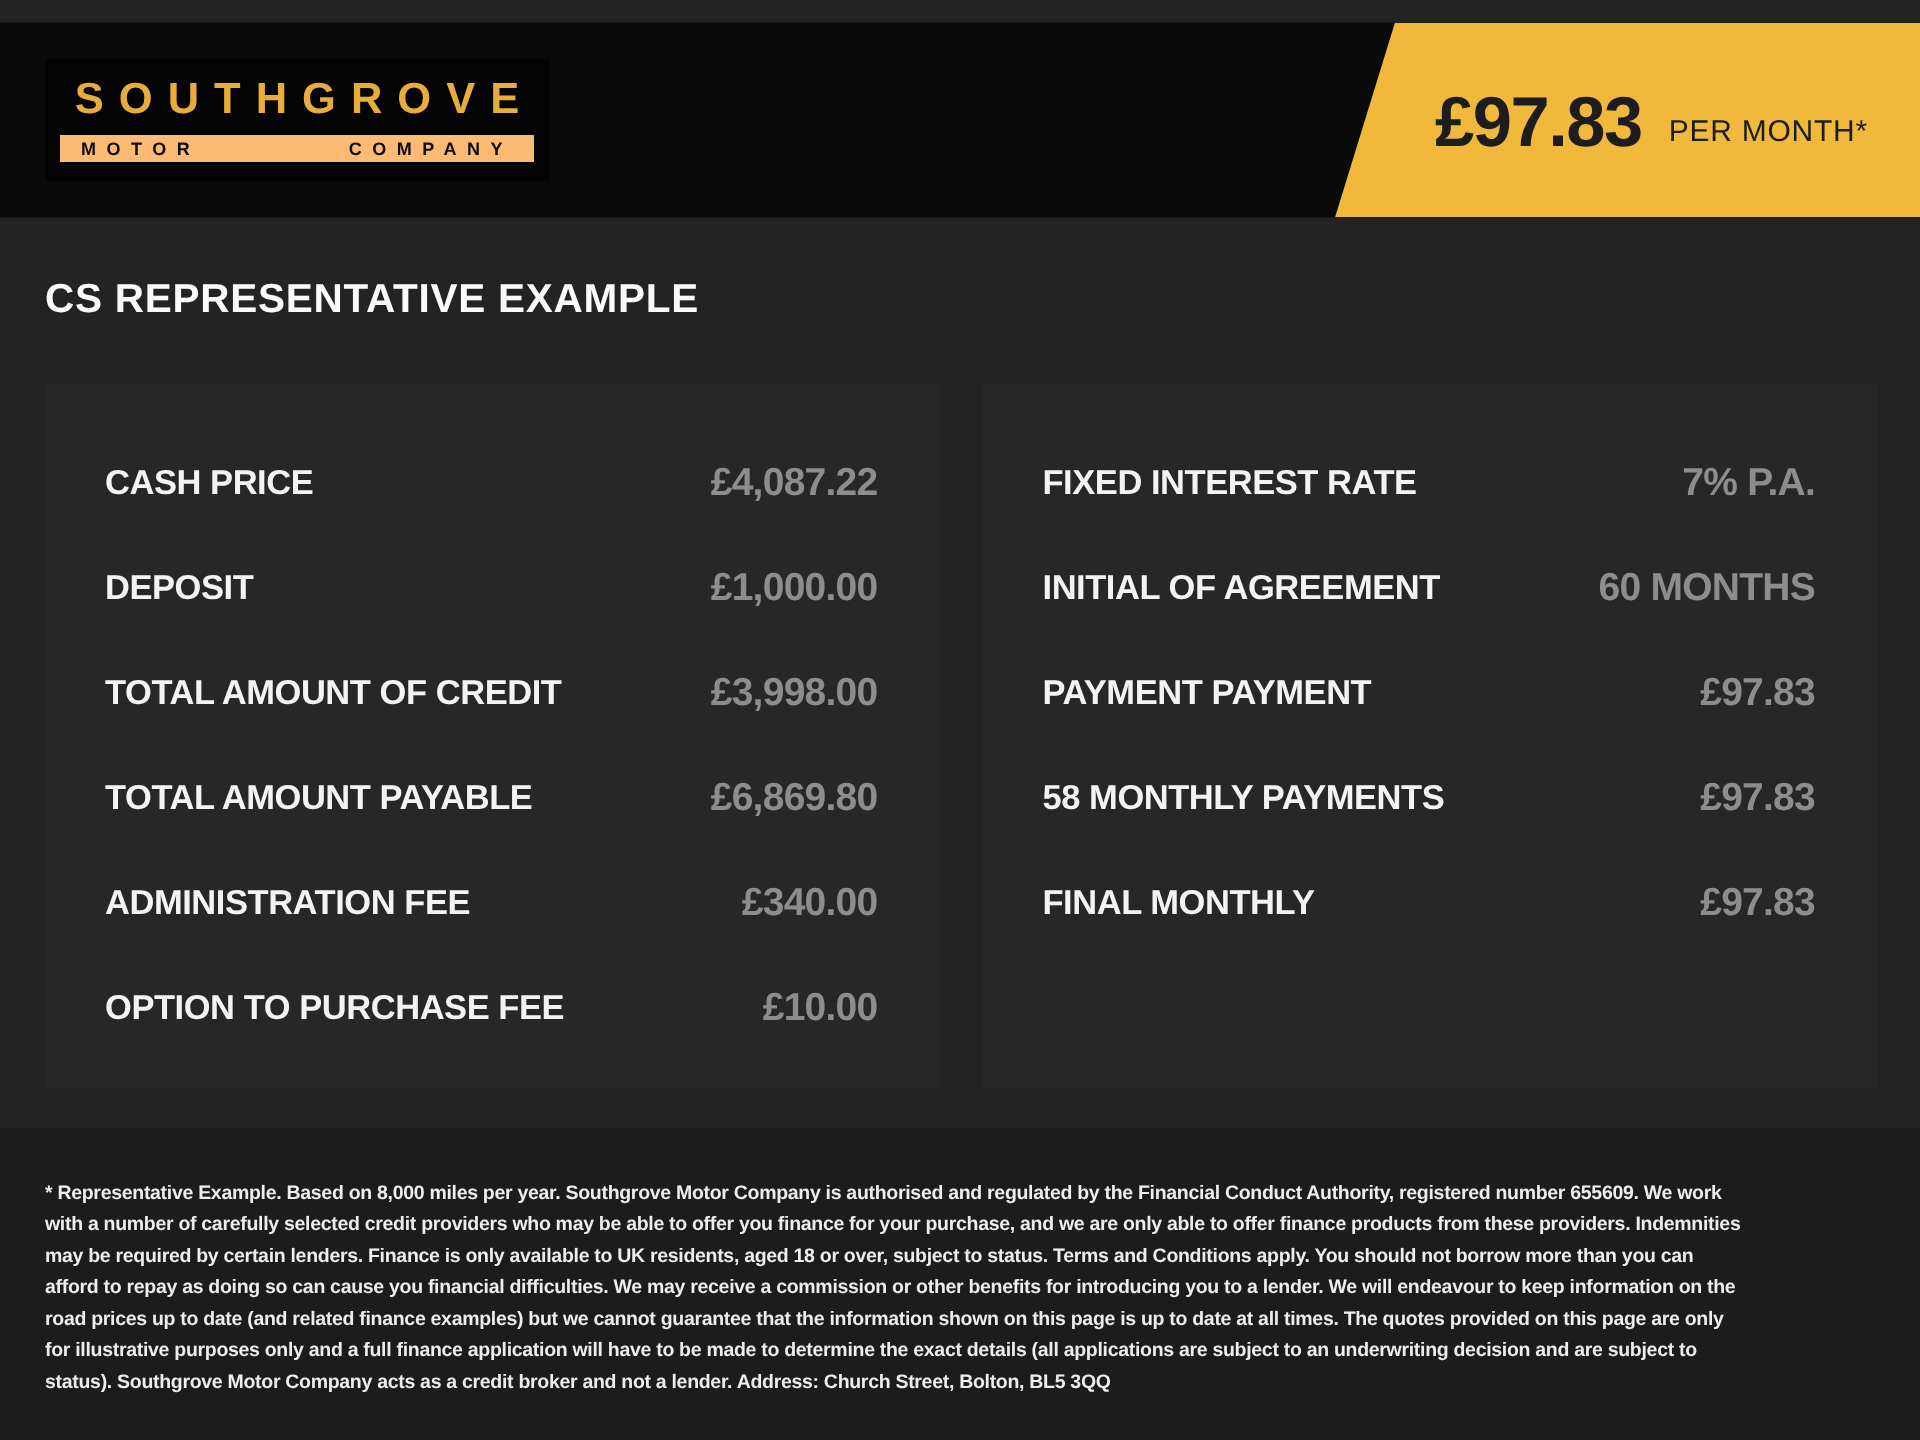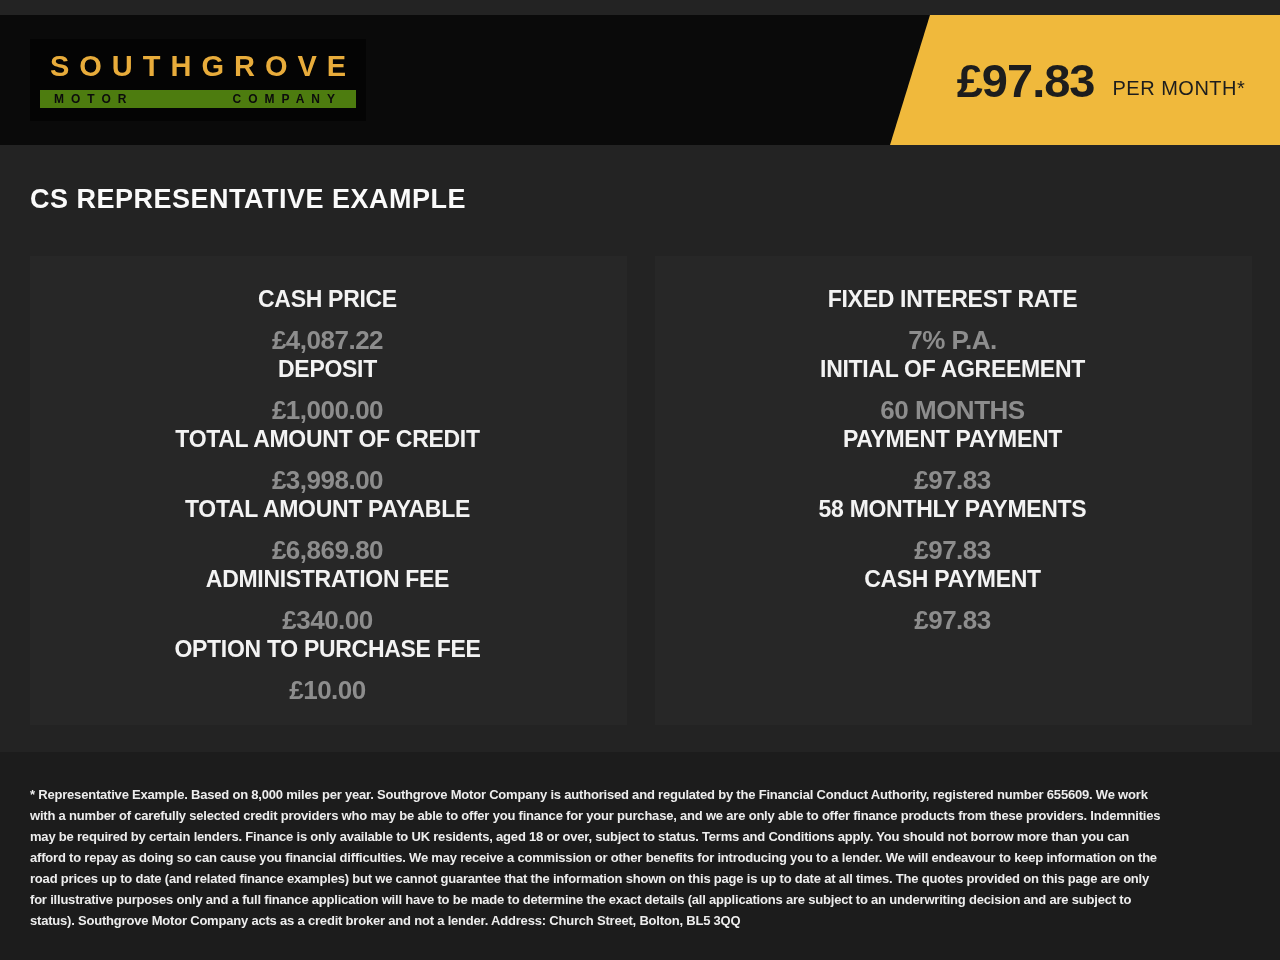--- a/index.html
+++ b/index.html
@@ -16,21 +16,21 @@
   .logo {
     position: absolute; left: 30px; top: 24px; width: 336px; height: 82px;
     background: #040404; display: flex; flex-direction: column;
     align-items: center; justify-content: center;
   }
   .logo-name {
     color: #e8ac3b; font-weight: 700; font-size: 29px; letter-spacing: 10px;
     text-indent: 10px; line-height: 1; white-space: nowrap;
   }
   .logo-bar {
-    margin-top: 9px; width: 316px; height: 18px; background: #4d7c0f;
+    margin-top: 9px; width: 316px; height: 18px; background: #fdba74;
     display: flex; align-items: center; justify-content: space-between;
     padding: 0 14px; color: #0c0c0c; font-weight: 700; font-size: 12px;
     letter-spacing: 7px; line-height: 1;
   }
   .price-banner {
     position: absolute; top: 0; right: 0; width: 412px; height: 130px;
     background: #f0b93c;
     -webkit-clip-path: polygon(62px 0, 412px 0, 412px 130px, 22px 130px);
     clip-path: polygon(62px 0, 412px 0, 412px 130px, 22px 130px);
     display: flex; align-items: center; justify-content: center;
@@ -55,21 +55,20 @@
   
   .panel {
     position: absolute; top: 241px; width: 597px; height: 469px;
     background: #272727; padding: 30px 42px 0 40px;
   }
   .panel.left  { left: 30px; }
   .panel.right { left: 655px; }
   .row {
     height: 70px; display: flex; align-items: center;
     justify-content: space-between;
-    flex-direction: column;
   }
   .row .lbl {
     color: #f3f3f3; font-weight: 700; font-size: 23px; letter-spacing: -0.3px;
     white-space: nowrap;
   }
   .row .val {
     color: #8d8d8d; font-weight: 700; font-size: 26px; letter-spacing: -0.5px;
     white-space: nowrap; text-align: right;
   }
 
@@ -143,21 +142,21 @@
     </div>
     <div class="row">
       <span class="lbl">PAYMENT PAYMENT</span>
       <span class="val">£97.83</span>
     </div>
     <div class="row">
       <span class="lbl">58 MONTHLY PAYMENTS</span>
       <span class="val">£97.83</span>
     </div>
     <div class="row">
-      <span class="lbl">CASH PAYMENT</span>
+      <span class="lbl">FINAL MONTHLY</span>
       <span class="val">£97.83</span>
     </div>
   </section>
 
   <footer class="footer">
     <p class="disclaimer">* Representative Example. Based on 8,000 miles per year. Southgrove Motor Company is authorised and regulated by the Financial Conduct Authority, registered number 655609. We work with a number of carefully selected credit providers who may be able to offer you finance for your purchase, and we are only able to offer finance products from these providers. Indemnities may be required by certain lenders. Finance is only available to UK residents, aged 18 or over, subject to status. Terms and Conditions apply. You should not borrow more than you can afford to repay as doing so can cause you financial difficulties. We may receive a commission or other benefits for introducing you to a lender. We will endeavour to keep information on the road prices up to date (and related finance examples) but we cannot guarantee that the information shown on this page is up to date at all times. The quotes provided on this page are only for illustrative purposes only and a full finance application will have to be made to determine the exact details (all applications are subject to an underwriting decision and are subject to status). Southgrove Motor Company acts as a credit broker and not a lender. Address: Church Street, Bolton, BL5 3QQ</p>
   </footer>
 
 </div>
 

